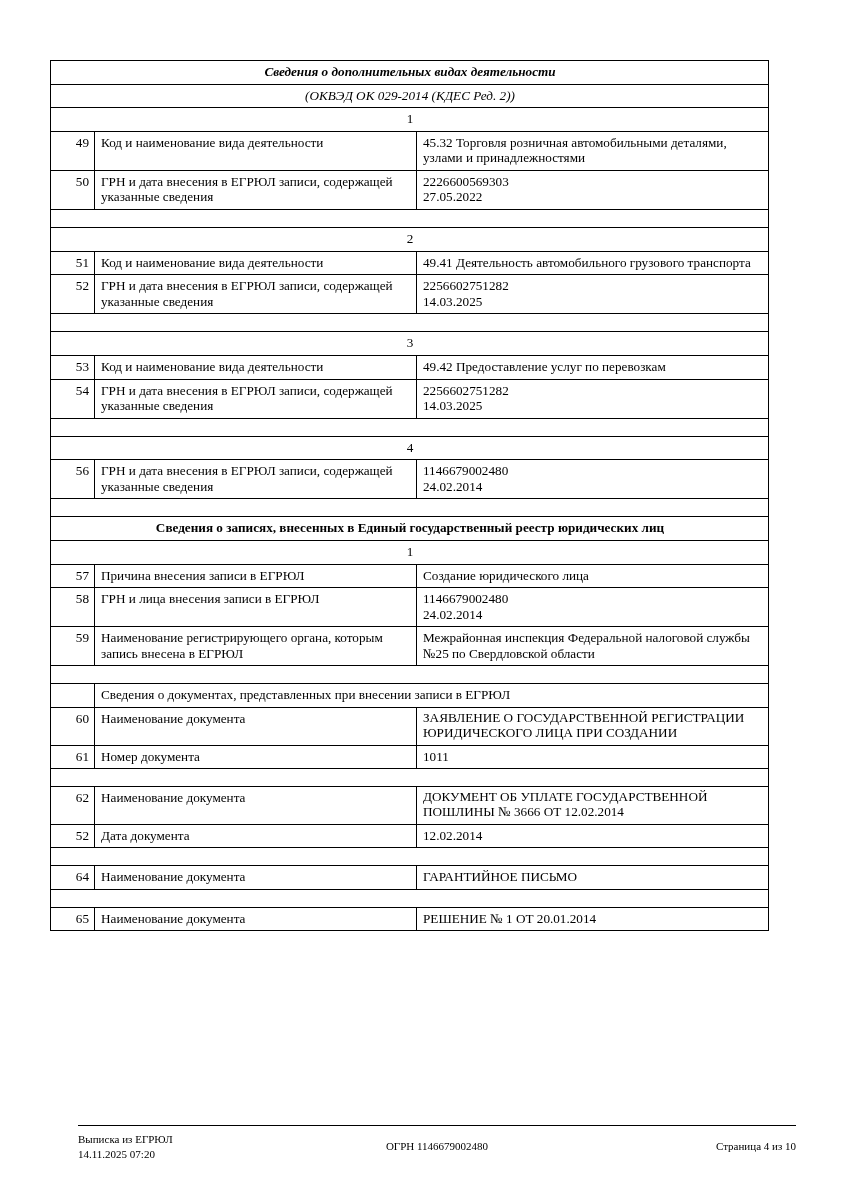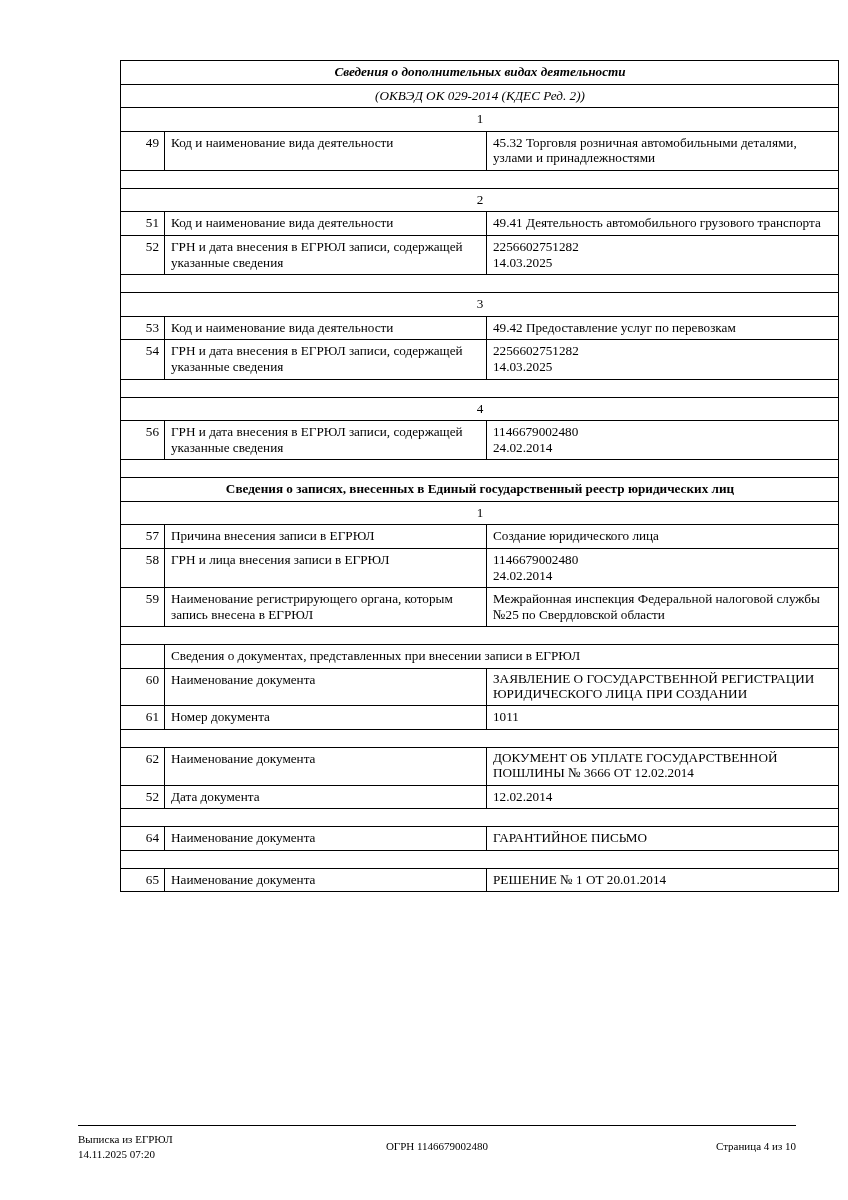--- a/index.html
+++ b/index.html
@@ -12,21 +12,21 @@
     height: 1200px;
     font-family: "Liberation Serif", serif;
     color: #000;
     position: relative;
   }
   .page {
     position: relative;
     width: 848px;
     height: 1200px;
     box-sizing: border-box;
-    padding: 60px 52px 0 120px;
+    padding: 60px 52px 0 50px;
   }
   table.doc {
     width: 718px;
     border-collapse: collapse;
     table-layout: fixed;
     font-size: 13.2px;
     line-height: 1.18;
   }
   table.doc td {
     border: 1px solid #000;
@@ -133,20 +133,26 @@
       </tr>
 
       <tr>
         <td colspan="3" class="idx">1</td>
       </tr>
       <tr>
         <td class="num">49</td>
         <td class="lbl">Код и наименование вида деятельности</td>
         <td class="val">45.32 Торговля розничная автомобильными деталями, узлами и принадлежностями</td>
       </tr>
+      <tr>
+        <td class="num">50</td>
+        <td class="lbl">ГРН и дата внесения в ЕГРЮЛ записи, содержащей указанные сведения</td>
+        <td class="val" style="white-space: pre-line;">2226600569303
+27.05.2022</td>
+      </tr>
       <tr class="spacer">
           <td colspan="3"></td>
         </tr>
 
       <tr>
         <td colspan="3" class="idx">2</td>
       </tr>
       <tr>
         <td class="num">51</td>
         <td class="lbl">Код и наименование вида деятельности</td>

